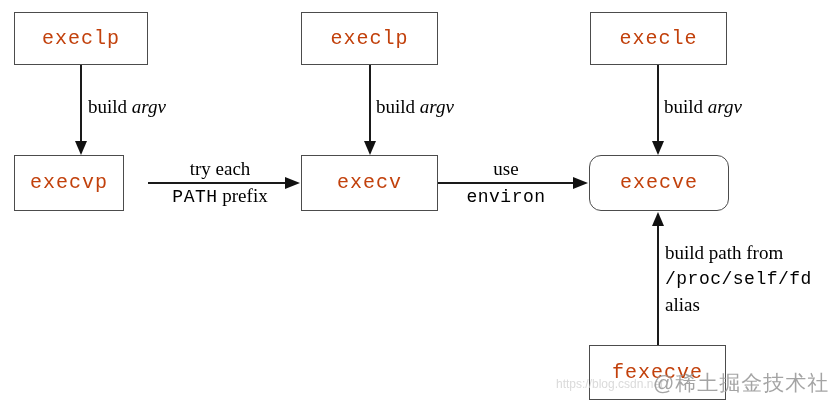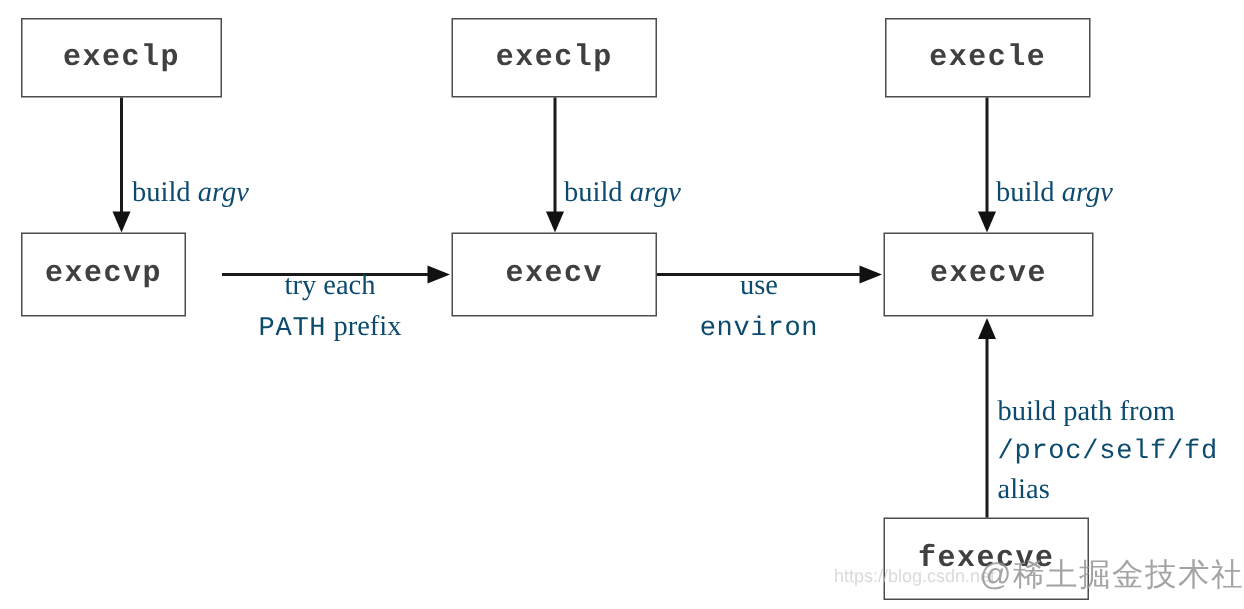--- a/index.html
+++ b/index.html
@@ -21,22 +21,21 @@
     flex-direction:column;
     align-items:center;
     justify-content:center;
     box-sizing:border-box;
   }
   .node .mono-label{
     font-family:"Liberation Mono", monospace;
     font-size:20px;
     letter-spacing:1px;
     line-height:22px;
-    color:#404040;
-    font-weight:bold;
+    color:#c2410c;
   }
   .node .sub-label{
     font-family:"Liberation Serif", serif;
     font-size:17px;
     line-height:20px;
     color:#111111;
   }
   
   .vline{position:absolute;width:1.6px;background:#1a1a1a;}
   .hline{position:absolute;height:1.6px;background:#1a1a1a;}
@@ -49,22 +48,21 @@
     border-bottom:14px solid #111111;}
   .ah-right{position:absolute;width:0;height:0;
     border-top:6px solid transparent;border-bottom:6px solid transparent;
     border-left:15px solid #111111;}
   
   .edge-label{
     position:absolute;
     font-size:19px;
     line-height:22px;
     white-space:nowrap;
-    color:#0c4a6e;
-    margin-top:22px;
+    color:#000000;
   }
   .edge-label .it{font-style:italic;}
   .edge-label .mono{
     font-family:"Liberation Mono", monospace;
     font-size:18px;
     letter-spacing:0.5px;
   }
   .centered{text-align:center;}
   
   .wm-url{
@@ -97,21 +95,21 @@
   <div class="node" style="left:590px;top:12px;width:137px;height:53px;">
     <span class="mono-label">execle</span>
   </div>
 
   <div class="node" style="left:14px;top:155px;width:110px;height:56px;">
     <span class="mono-label">execvp</span>
   </div>
   <div class="node" style="left:301px;top:155px;width:137px;height:56px;">
     <span class="mono-label">execv</span>
   </div>
-  <div class="node" style="left:589px;top:155px;width:140px;height:56px;">
+  <div class="node" style="left:589px;top:155px;width:140px;height:56px;border-radius:12px;">
     <span class="mono-label">execve</span>
   </div>
 
   <div class="node" style="left:589px;top:345px;width:137px;height:55px;">
     <span class="mono-label">fexecve</span>
   </div>
 
   <div class="vline" style="left:80px;top:65px;height:77px;"></div>
   <div class="ah-down" style="left:75px;top:141px;"></div>
 

